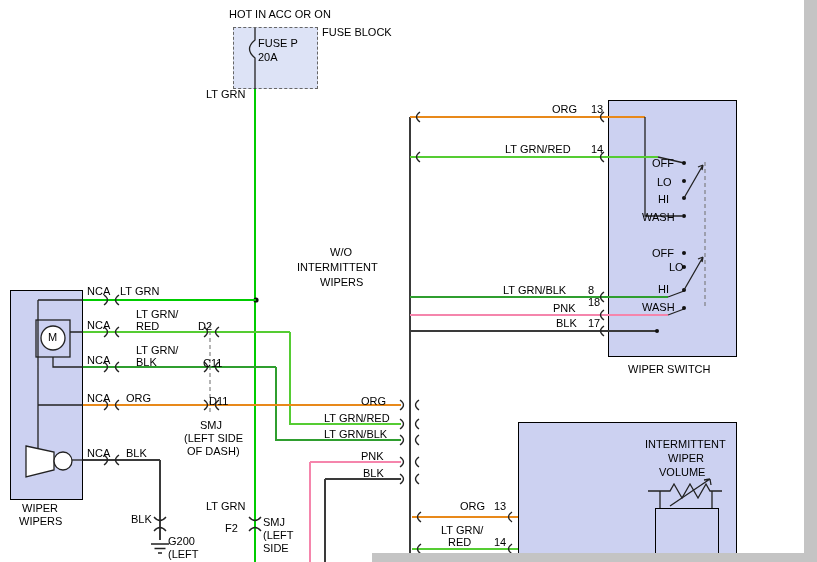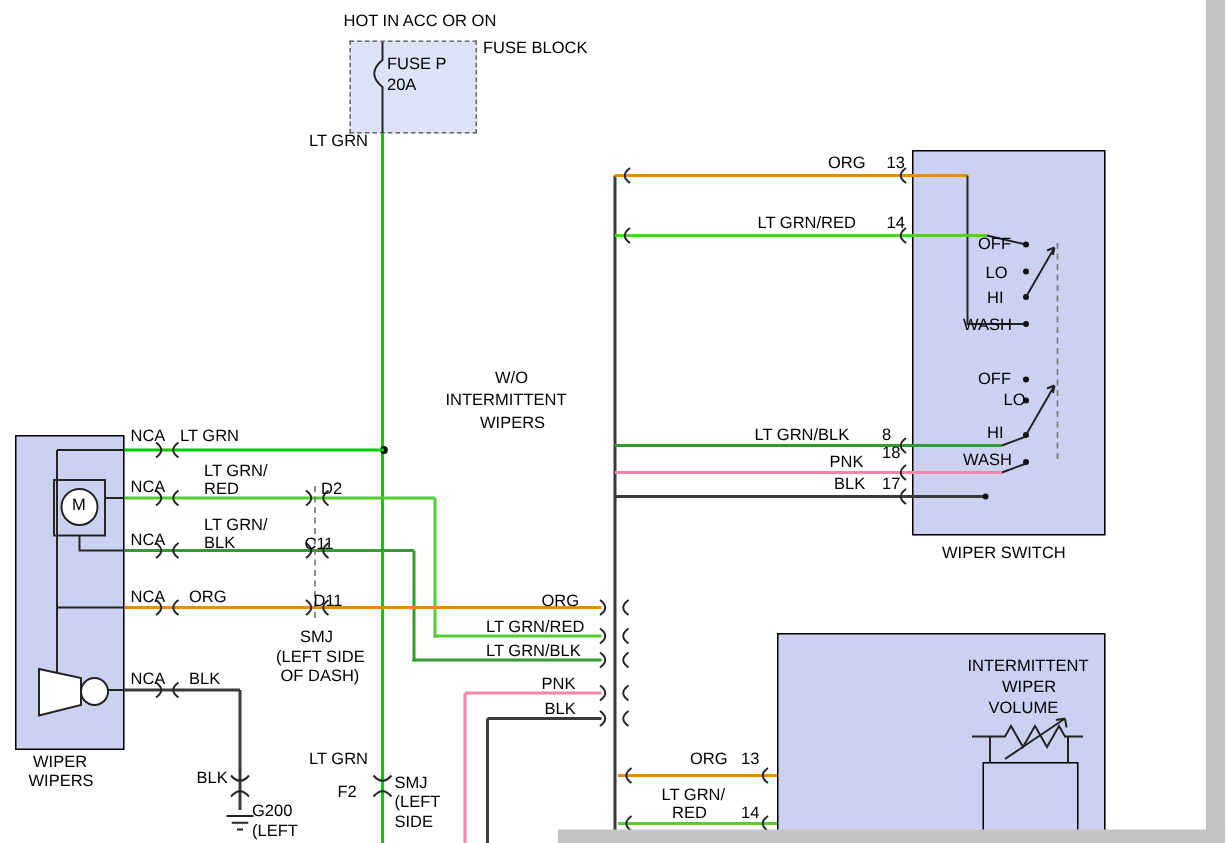--- a/index.html
+++ b/index.html
@@ -212,21 +212,21 @@
   <span class="lbl" style="left:136px;top:344px">LT GRN/</span>
   <span class="lbl" style="left:136px;top:356px">BLK</span>
   <span class="lbl" style="left:87px;top:392px">NCA</span>
   <span class="lbl" style="left:126px;top:392px">ORG</span>
   <span class="lbl" style="left:87px;top:447px">NCA</span>
   <span class="lbl" style="left:126px;top:447px">BLK</span>
   <span class="lbl" style="left:48px;top:331px">M</span>
   <span class="lbl" style="left:22px;top:502px">WIPER</span>
   <span class="lbl" style="left:19px;top:515px">WIPERS</span>
 
-  <span class="lbl" style="left:214px;top:320px">D2</span>
+  <span class="lbl" style="left:198px;top:320px">D2</span>
   <span class="lbl" style="left:203px;top:357px">C11</span>
   <span class="lbl" style="left:209px;top:395px">D11</span>
   <span class="lbl" style="left:200px;top:419px">SMJ</span>
   <span class="lbl" style="left:184px;top:432px">(LEFT SIDE</span>
   <span class="lbl" style="left:187px;top:445px">OF DASH)</span>
 
   <span class="lbl" style="left:361px;top:395px">ORG</span>
   <span class="lbl" style="left:324px;top:412px">LT GRN/RED</span>
   <span class="lbl" style="left:324px;top:428px">LT GRN/BLK</span>
   <span class="lbl" style="left:361px;top:450px">PNK</span>

